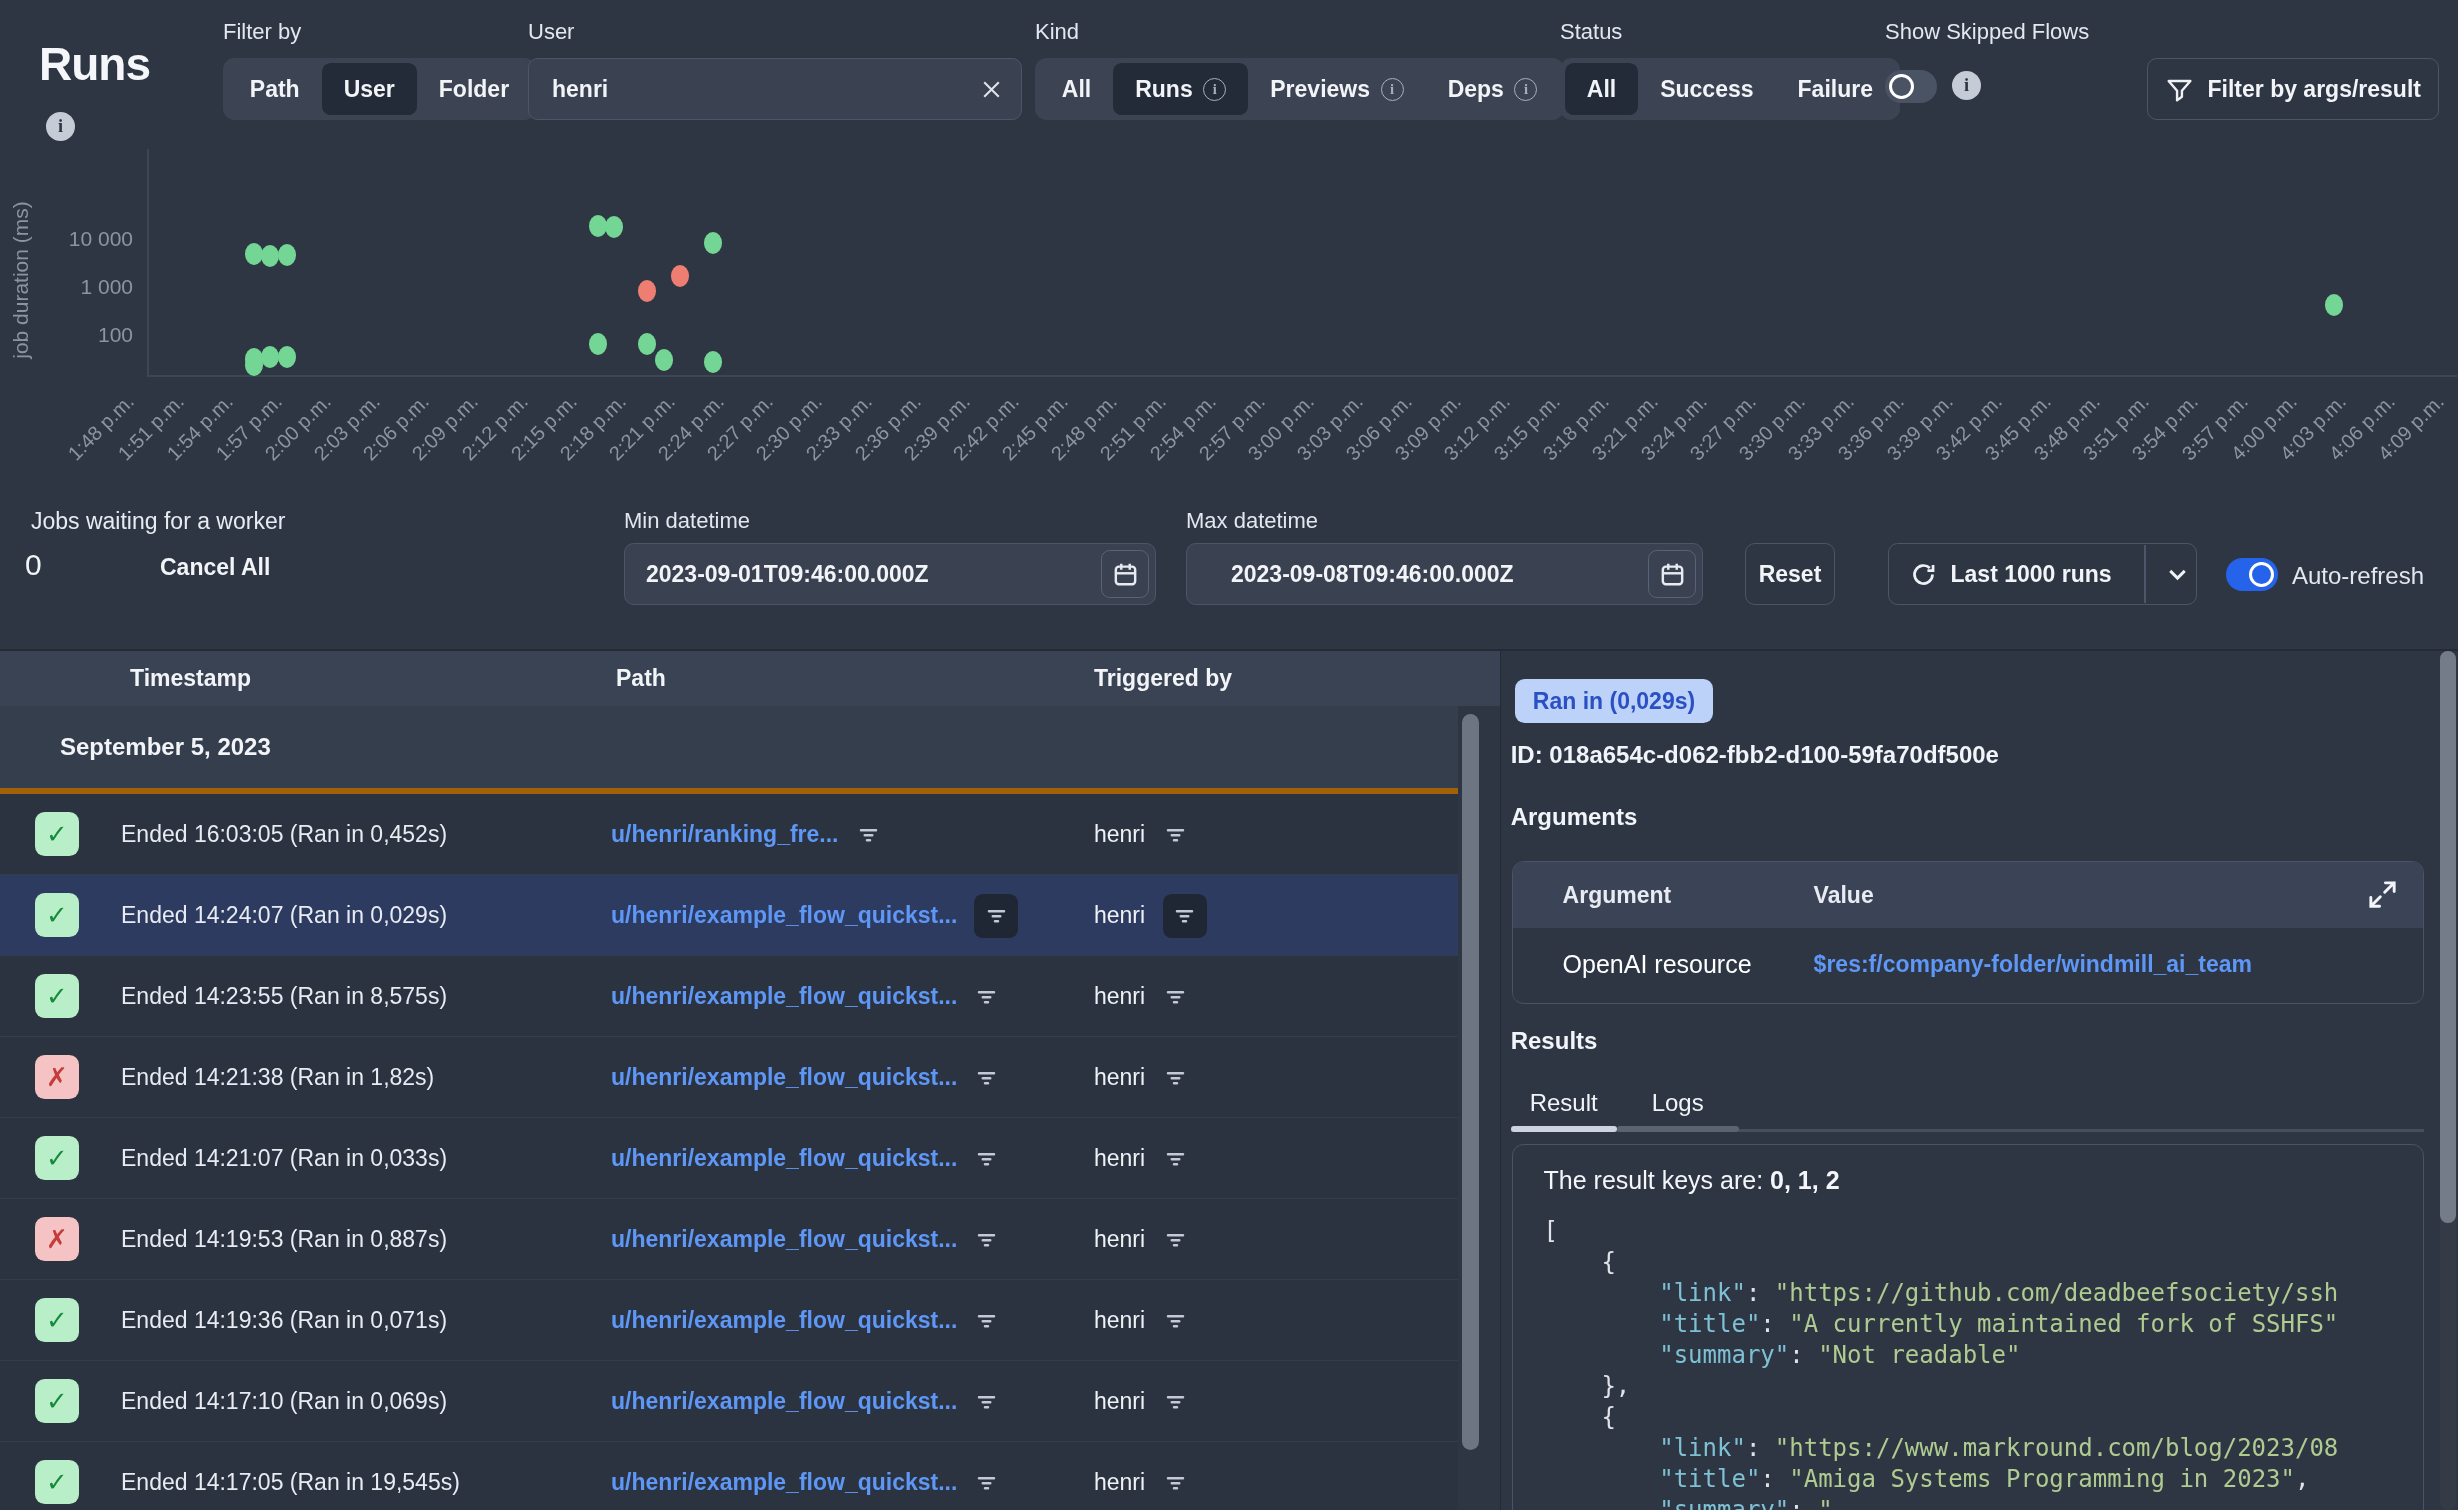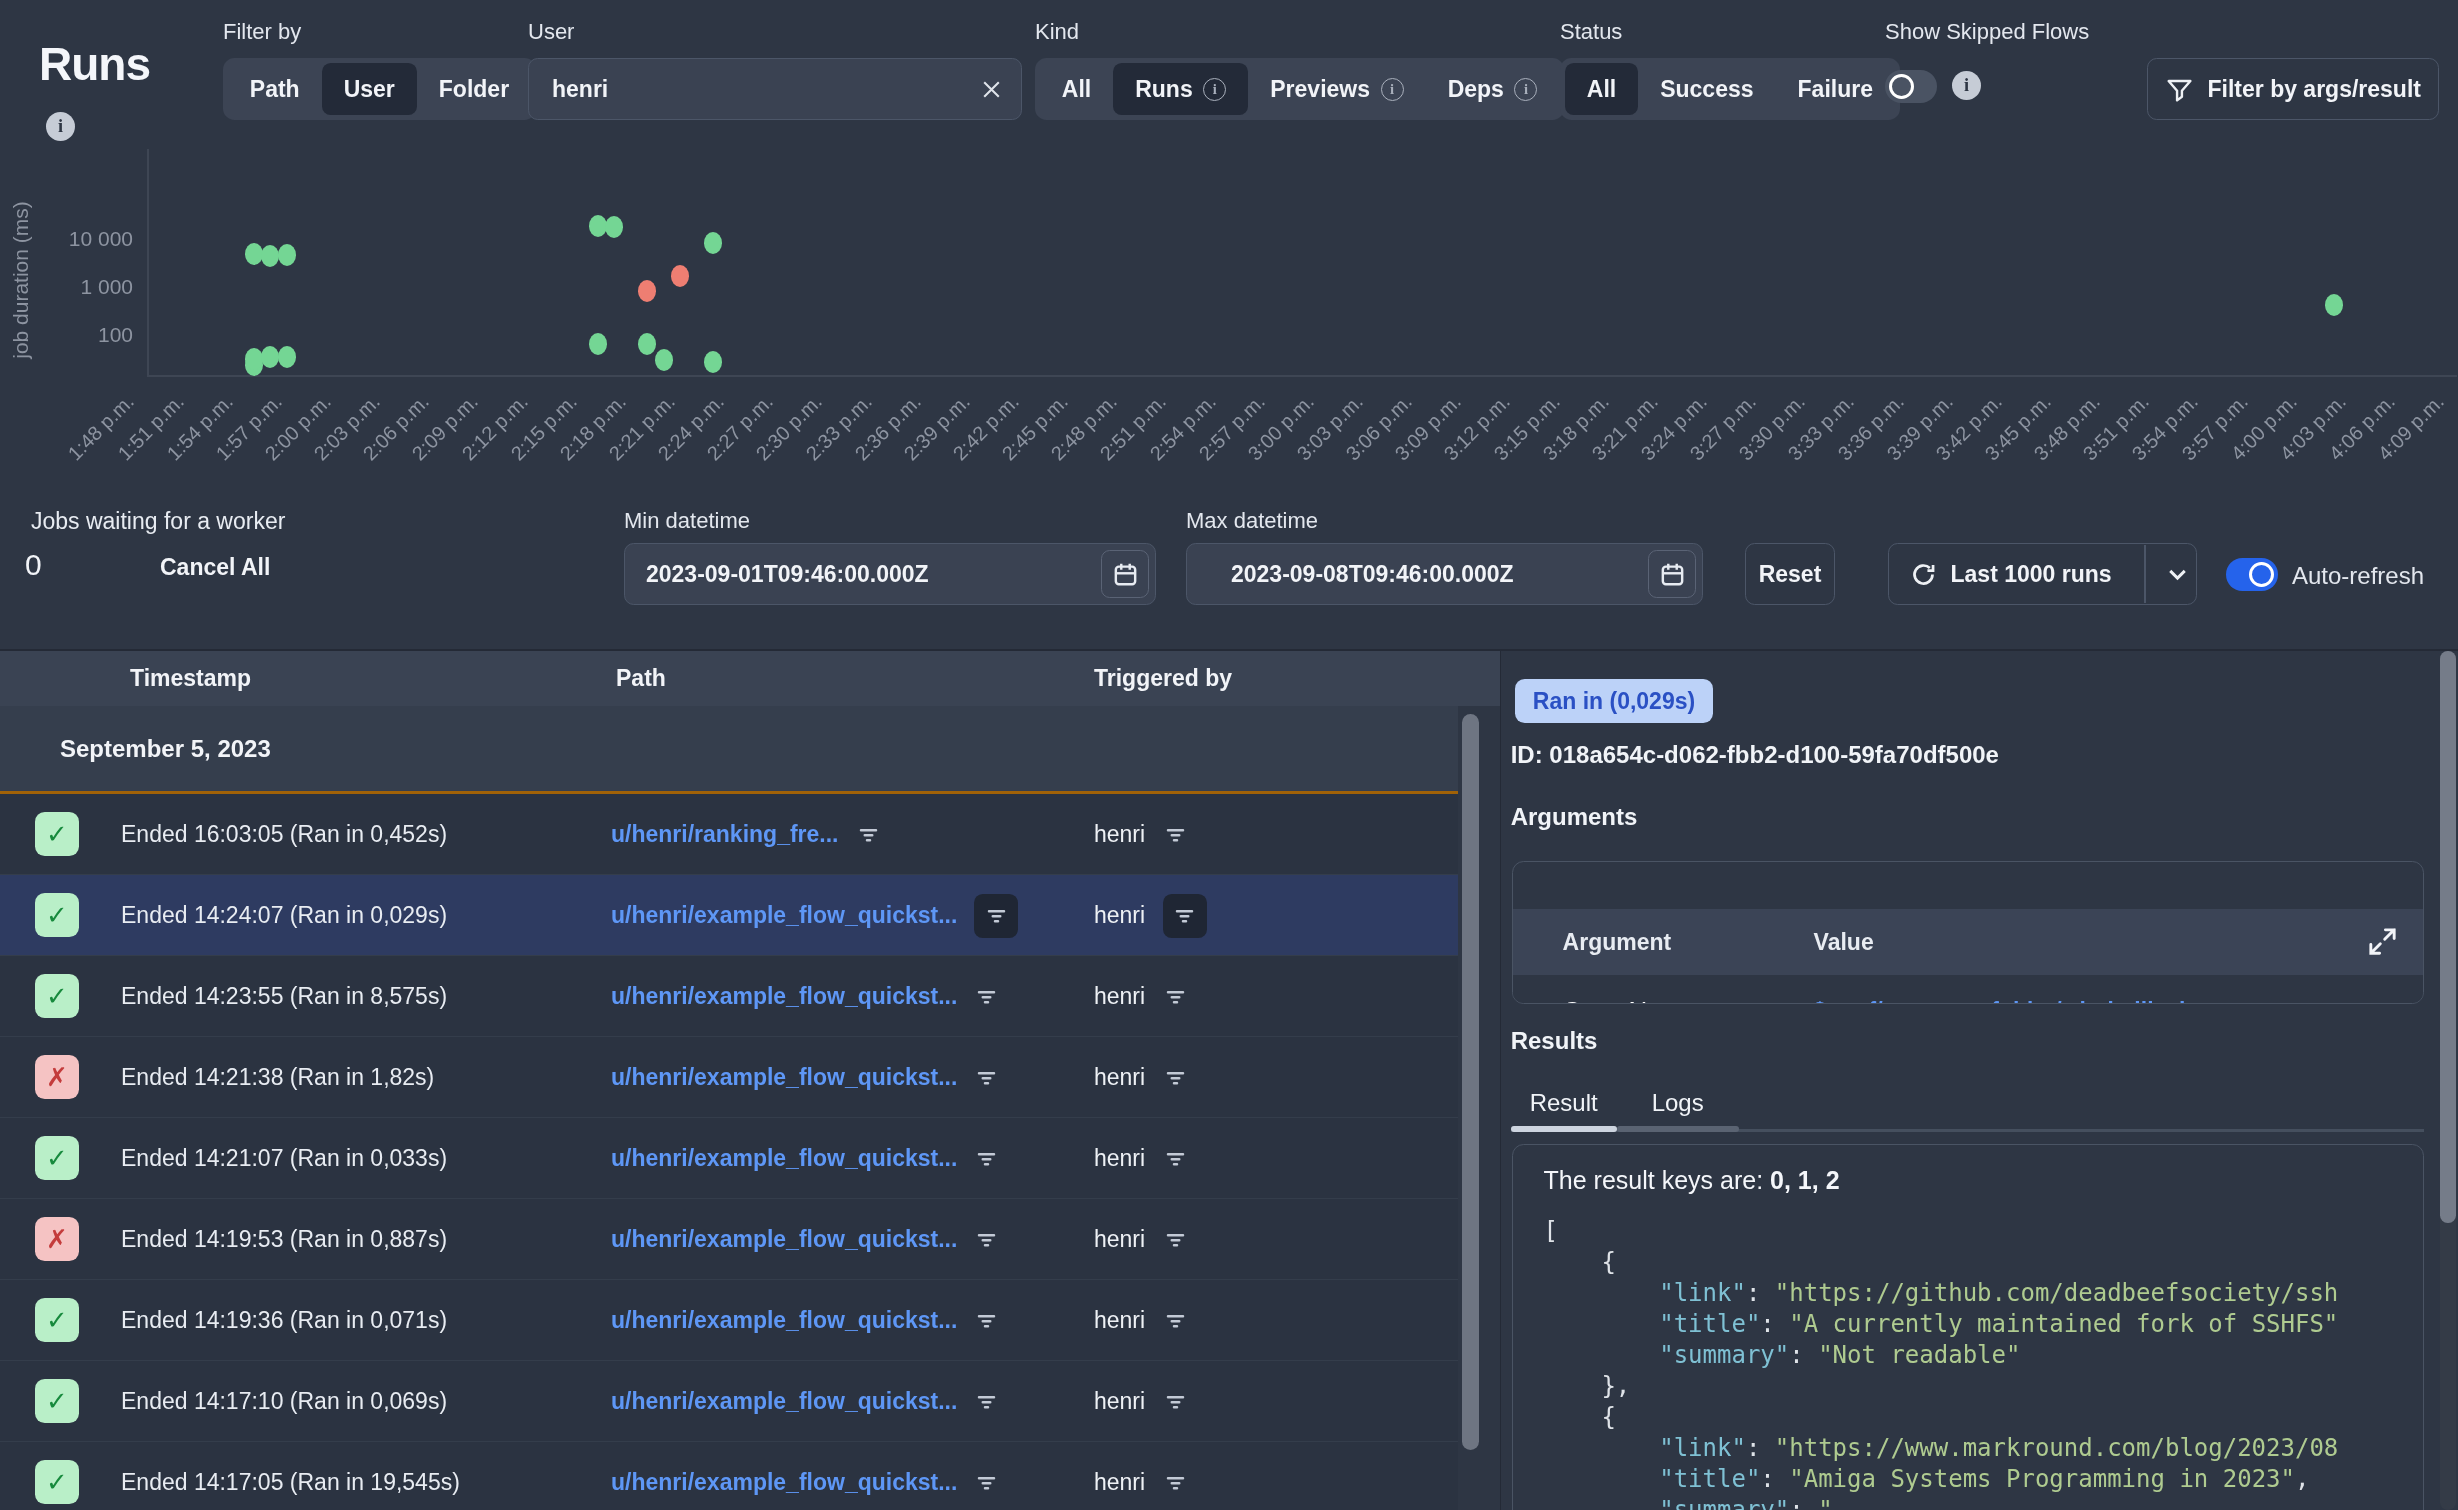--- a/index.html
+++ b/index.html
@@ -84,21 +84,21 @@
 
   
   .page-divider { position:absolute; left:0; top:649px; width:2458px; height:1.9px; background:#242a36; }
   .thead {
     position:absolute; left:0; top:651px; width:1500px; height:55px; background:#3a4353;
   }
   .thead .th { position:absolute; top:0; height:55px; display:flex; align-items:center; font-size:23px; font-weight:700; color:#f2f4f8; }
   .daterow {
     position:absolute; left:0; top:706px; width:1458px; height:88px; background:#353e4d;
     display:flex; align-items:center; padding-left:60px; font-size:24px; font-weight:700; color:#f2f4f8;
-    border-bottom:3px solid #a16207;
+    border-bottom:6px solid #a16207;
   }
   .rows { position:absolute; left:0; top:794px; width:1458px; }
   .row { position:relative; height:81px; background:#2b3341; border-bottom:1px solid #343d4b; cursor:pointer; }
   .row.sel { background:#2e3b61; }
   .chip {
     position:absolute; left:35px; top:18.3px; width:44px; height:44px; border-radius:9.7px;
     display:flex; align-items:center; justify-content:center; font-size:26px; font-weight:700;
     font-family:"DejaVu Sans", sans-serif;
   }
   .chip.ok   { background:#b9efc8; color:#178a3d; }
@@ -120,21 +120,21 @@
     position:absolute; left:13.5px; top:29px; height:44px; padding:0 18.3px; border-radius:9.7px;
     background:#bcd2f8; color:#2a50c4; font-size:23px; font-weight:700;
     display:inline-flex; align-items:center;
   }
   .id-line { position:absolute; left:9.7px; top:91px; font-size:24px; font-weight:600; color:#f1f4f8; }
   .section-title { position:absolute; left:9.7px; font-size:24px; font-weight:700; color:#f1f4f8; }
   .args-box {
     position:absolute; left:10.6px; top:211px; width:912px; height:143px;
     border:1.9px solid #4a5464; border-radius:11.6px; overflow:hidden;
   }
-  .args-head { position:relative; height:66px; background:#3b4456; display:flex; align-items:center;margin-top:47px; }
+  .args-head { position:relative; height:66px; background:#3b4456; display:flex; align-items:center; }
   .args-head .ah1 { position:absolute; left:50px; font-size:23px; font-weight:700; }
   .args-head .ah2 { position:absolute; left:301px; font-size:23px; font-weight:700; }
   .args-expand { position:absolute; right:23px; top:15.4px; width:35px; height:35px; cursor:pointer; }
   .args-row { position:relative; height:73px; background:#2e3644; display:flex; align-items:center; }
   .args-row .ar1 { position:absolute; left:50px; font-size:25px; color:#ffffff; }
   .args-row .ar2 { position:absolute; left:301px; font-size:23px; font-weight:600; color:#5e97f6; text-decoration:none; }
   .tabs-area { position:absolute; left:9.7px; top:433px; width:913px; height:42px; }
   .tab { position:absolute; top:0; height:39px; display:flex; align-items:center; justify-content:center; font-size:24px; color:#f1f4f8; cursor:pointer; }
   .tabline { position:absolute; height:2.9px; top:46px; left:0; width:913px; background:#454f5e; }
   .tabbar { position:absolute; top:43px; height:5.8px; border-radius:2.9px; }

